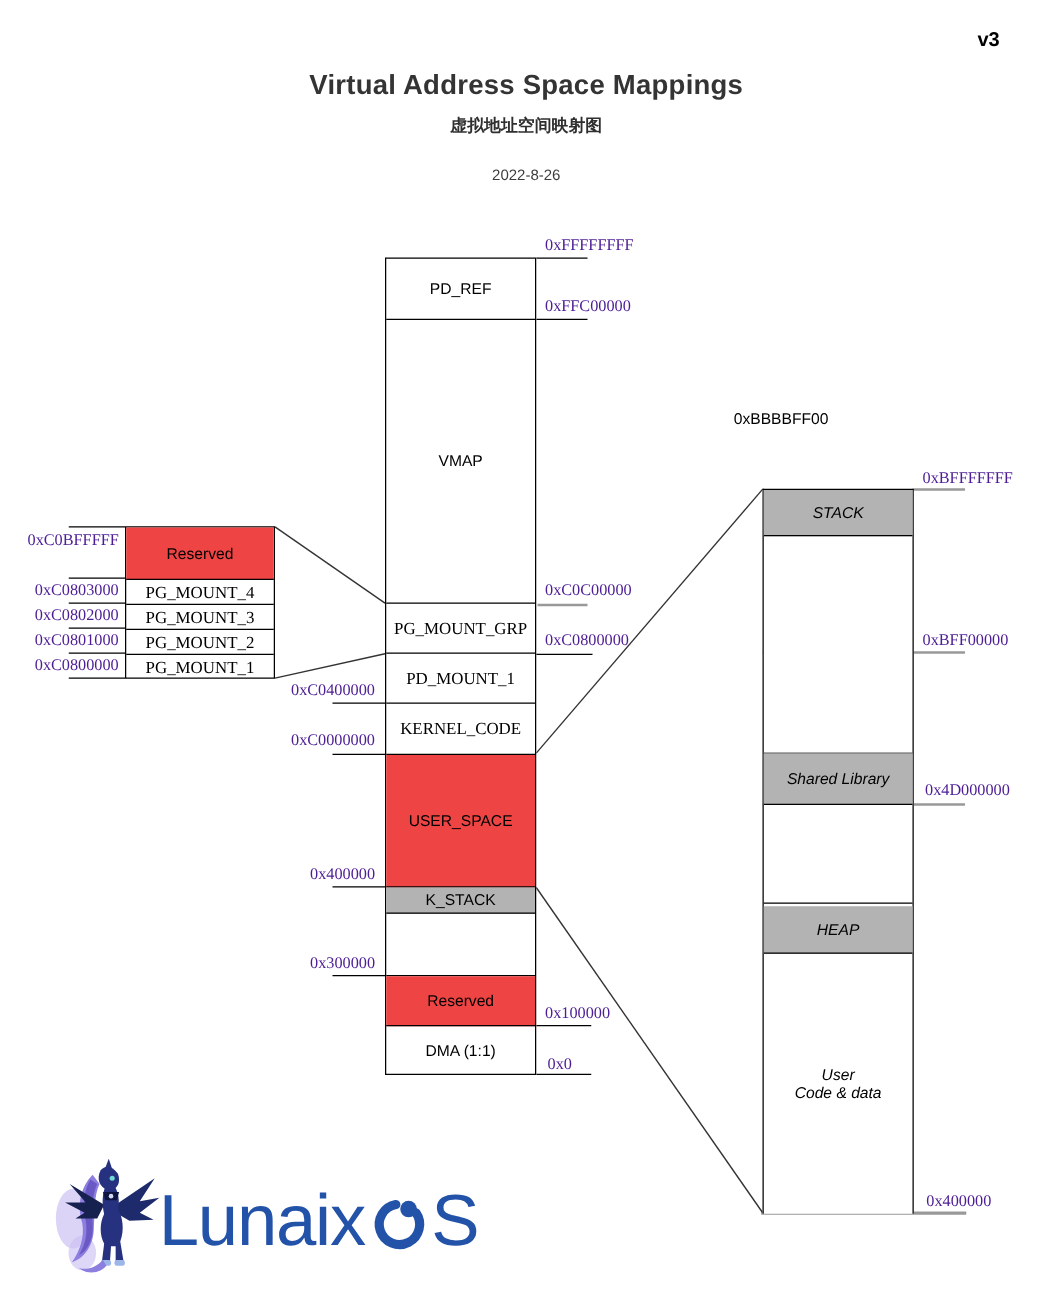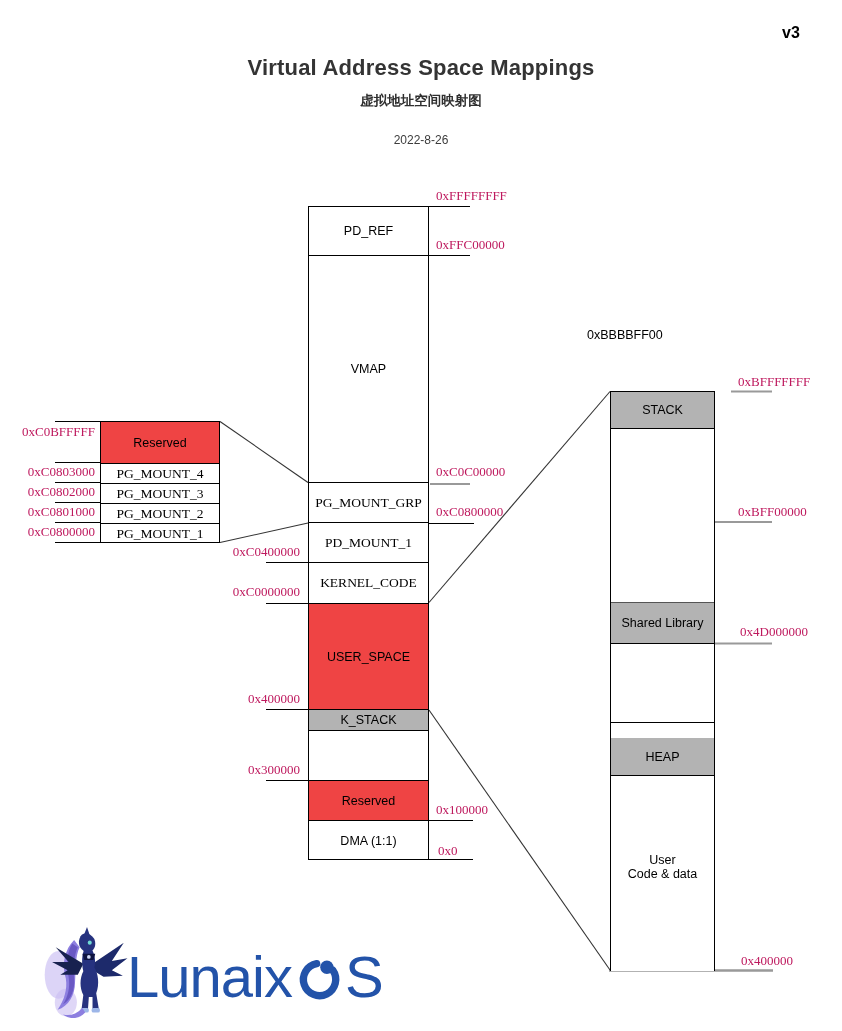--- a/index.html
+++ b/index.html
@@ -13,21 +13,21 @@
   .version{left:782px;top:24px;width:44px;font-size:16px;font-weight:bold;color:#000;}
   
   .col{position:absolute;border:1px solid #000;background:#fff;box-sizing:border-box;}
   .blk{position:absolute;left:0;right:0;display:flex;align-items:center;justify-content:center;
        border-bottom:1px solid #000;box-sizing:border-box;font-size:12.5px;color:#000;text-align:center;white-space:pre-line;}
   .blk.last{border-bottom:none;}
   .serif{font-family:"Liberation Serif",serif;font-size:13.5px;}
   .fill-light{background:#ef4444;}
   .fill-mid{background:#b3b3b3;}
   
-  .addr{position:absolute;font-family:"Liberation Serif",serif;font-size:13px;line-height:14px;color:#be185d;white-space:nowrap;}
+  .addr{position:absolute;font-family:"Liberation Serif",serif;font-size:13px;line-height:14px;color:#4c1d95;white-space:nowrap;}
   .addr.r{text-align:right;}
   .float-addr{position:absolute;font-size:12.5px;color:#000;}
   
   .overlay{position:absolute;left:0;top:0;pointer-events:none;}
   
   .logo-text{position:absolute;font-size:58px;line-height:1;font-weight:normal;color:#2353a9;
              font-family:"Liberation Sans",sans-serif;letter-spacing:-1px;}
 </style>
 </head>
 <body>
@@ -127,26 +127,26 @@
   <div class="addr" style="left:436px;top:803px;">0x100000</div>
   <div class="addr" style="left:438px;top:844px;">0x0</div>
 
   <div class="addr r" style="left:205px;top:545px;width:95px;">0xC0400000</div>
   <div class="addr r" style="left:205px;top:585px;width:95px;">0xC0000000</div>
   <div class="addr r" style="left:205px;top:692px;width:95px;">0x400000</div>
   <div class="addr r" style="left:205px;top:763px;width:95px;">0x300000</div>
 
   <div class="float-addr" style="left:587px;top:328px;">0xBBBBFF00</div>
 
-  <div class="col" style="left:610px;top:391px;width:105px;height:580px;border-bottom:none;">
+  <div class="col" style="left:610px;top:391px;width:121px;height:580px;border-bottom:none;font-style:italic;">
     <div class="blk fill-mid" style="top:0;height:37px;">STACK</div>
     <div class="blk" style="top:37px;height:174px;border-bottom-color:#555;"></div>
     <div class="blk fill-mid" style="top:211px;height:41px;">Shared Library</div>
     <div class="blk" style="top:252px;height:79px;"></div>
-    <div class="blk fill-mid" style="top:346px;height:38px;">HEAP</div>
+    <div class="blk fill-mid" style="top:333px;height:38px;">HEAP</div>
     <div class="blk last" style="top:369px;height:211px;">User
 Code &amp; data</div>
   </div>
 
   <div class="addr" style="left:738px;top:375px;">0xBFFFFFFF</div>
   <div class="addr" style="left:738px;top:505px;">0xBFF00000</div>
   <div class="addr" style="left:740px;top:625px;">0x4D000000</div>
   <div class="addr" style="left:741px;top:954px;">0x400000</div>
 
   <div class="abs" style="left:40px;top:925px;width:360px;height:100px;">

